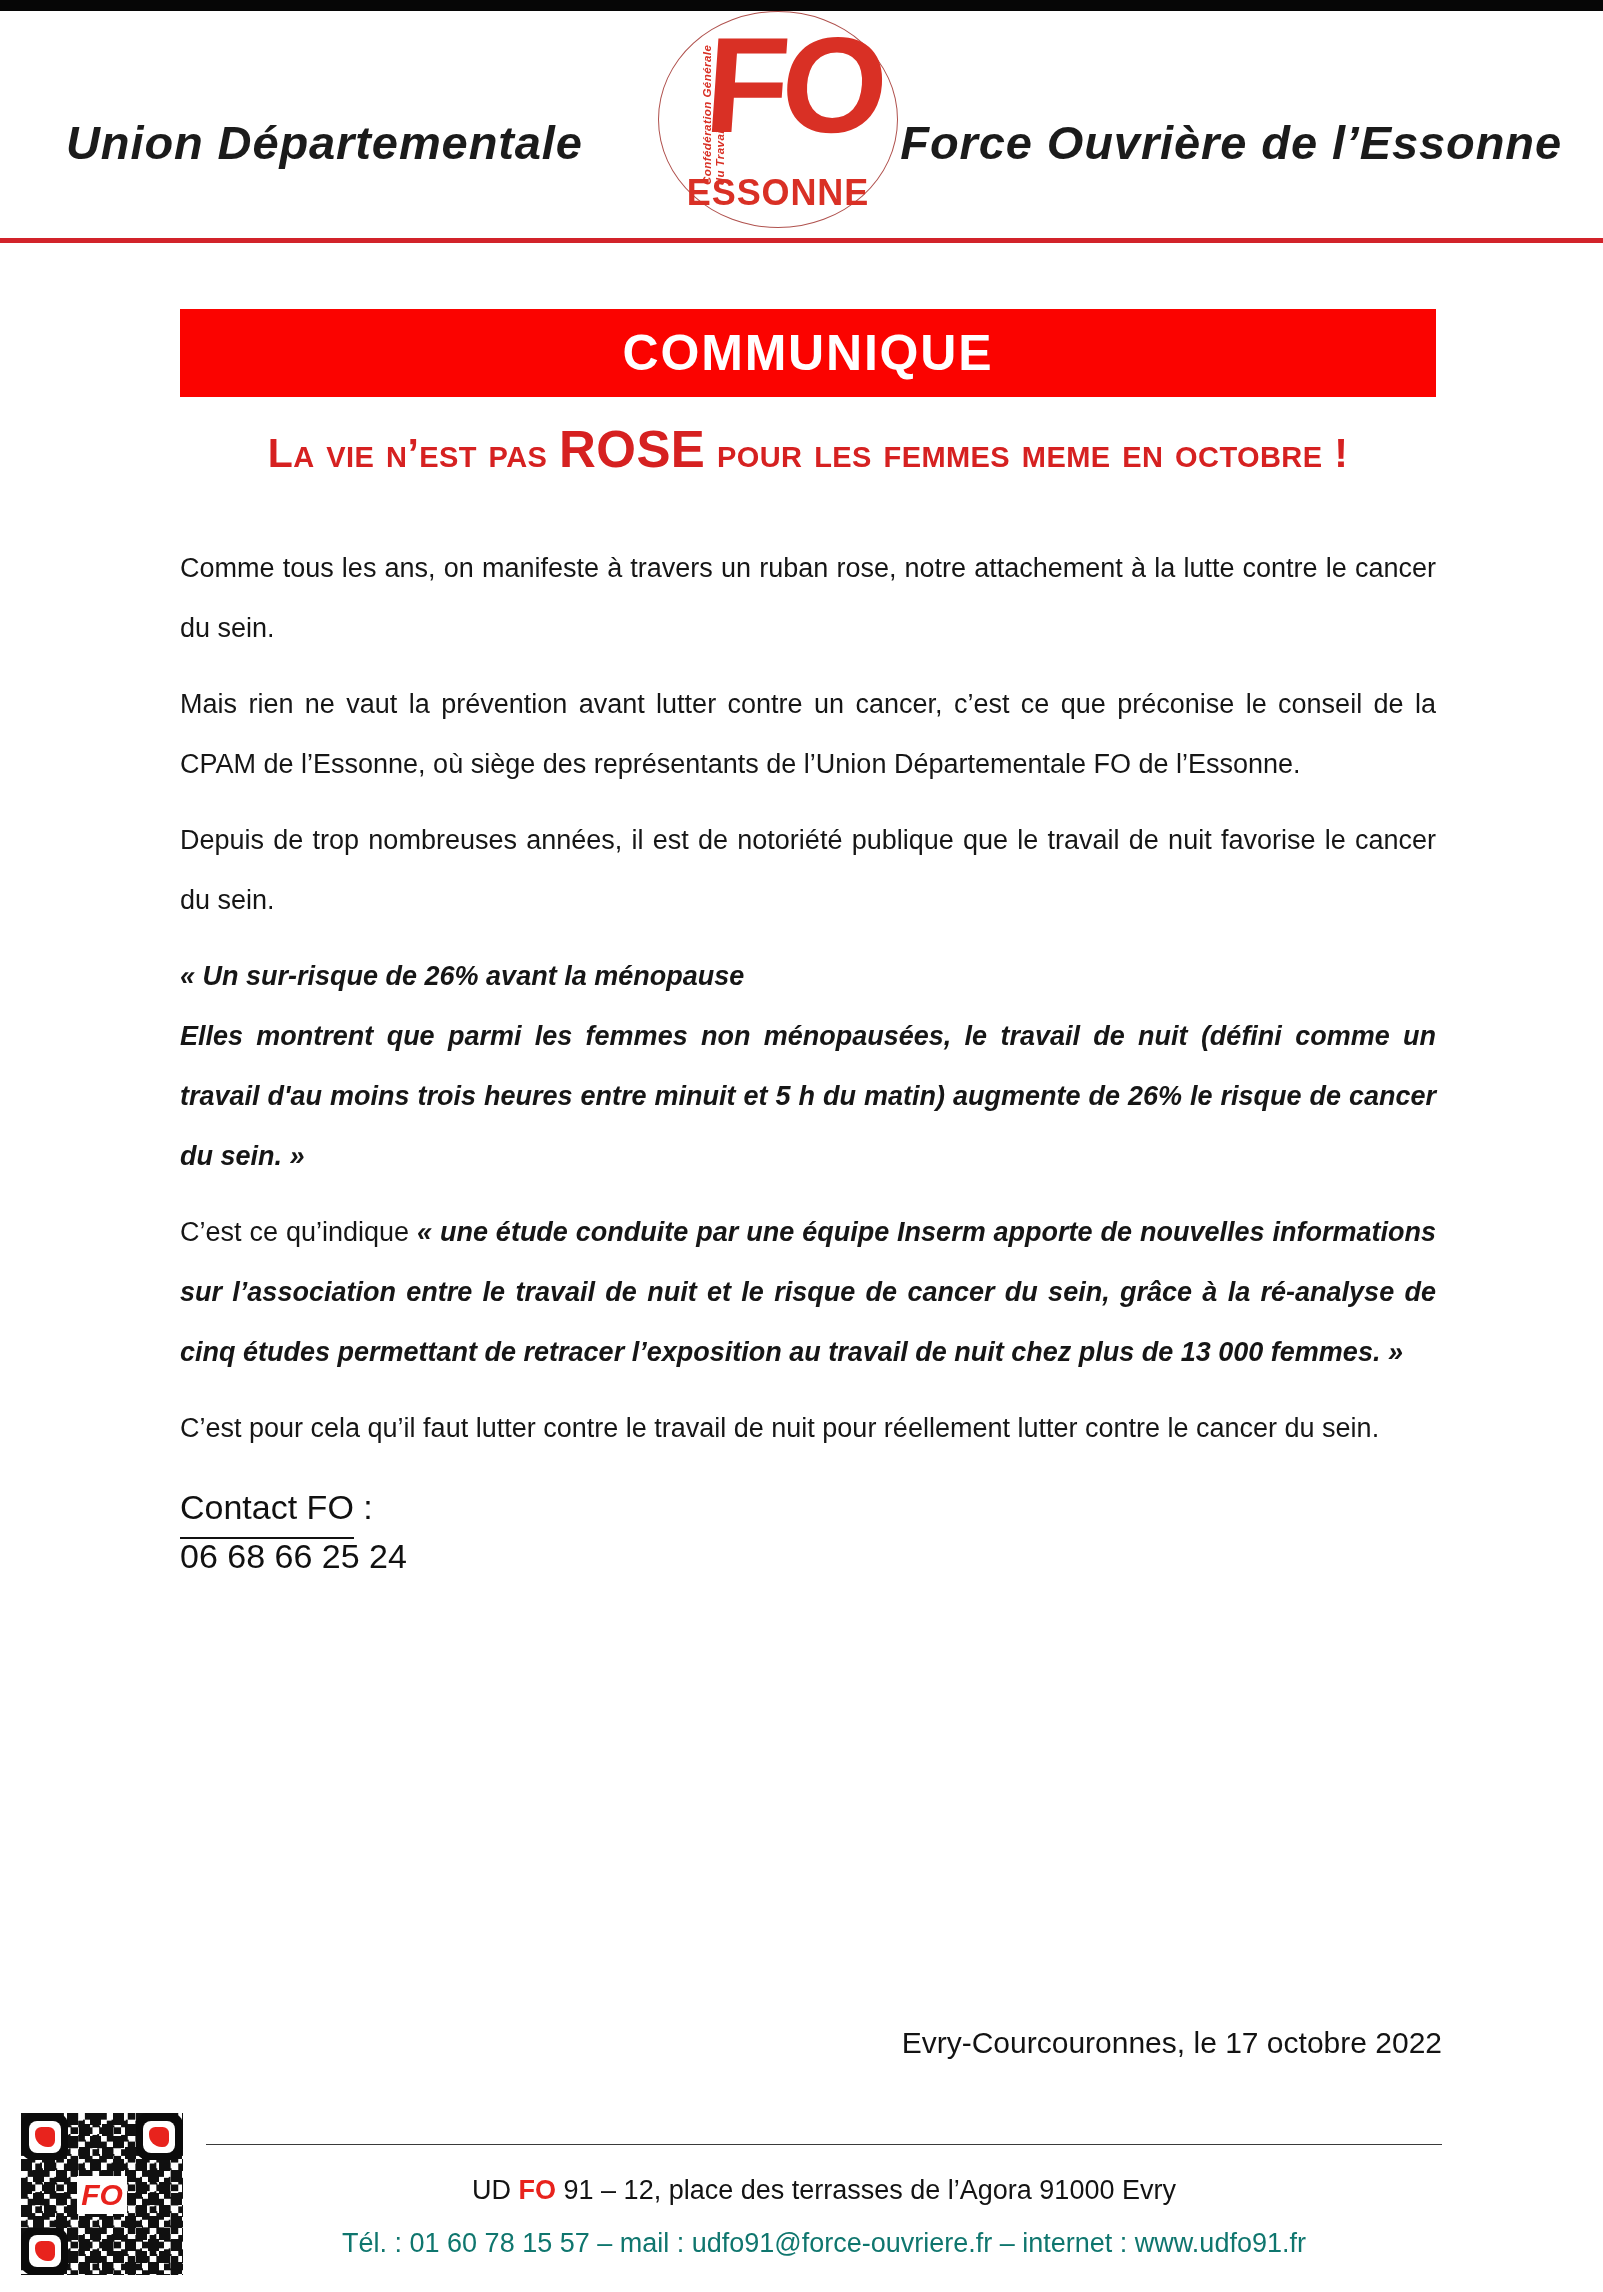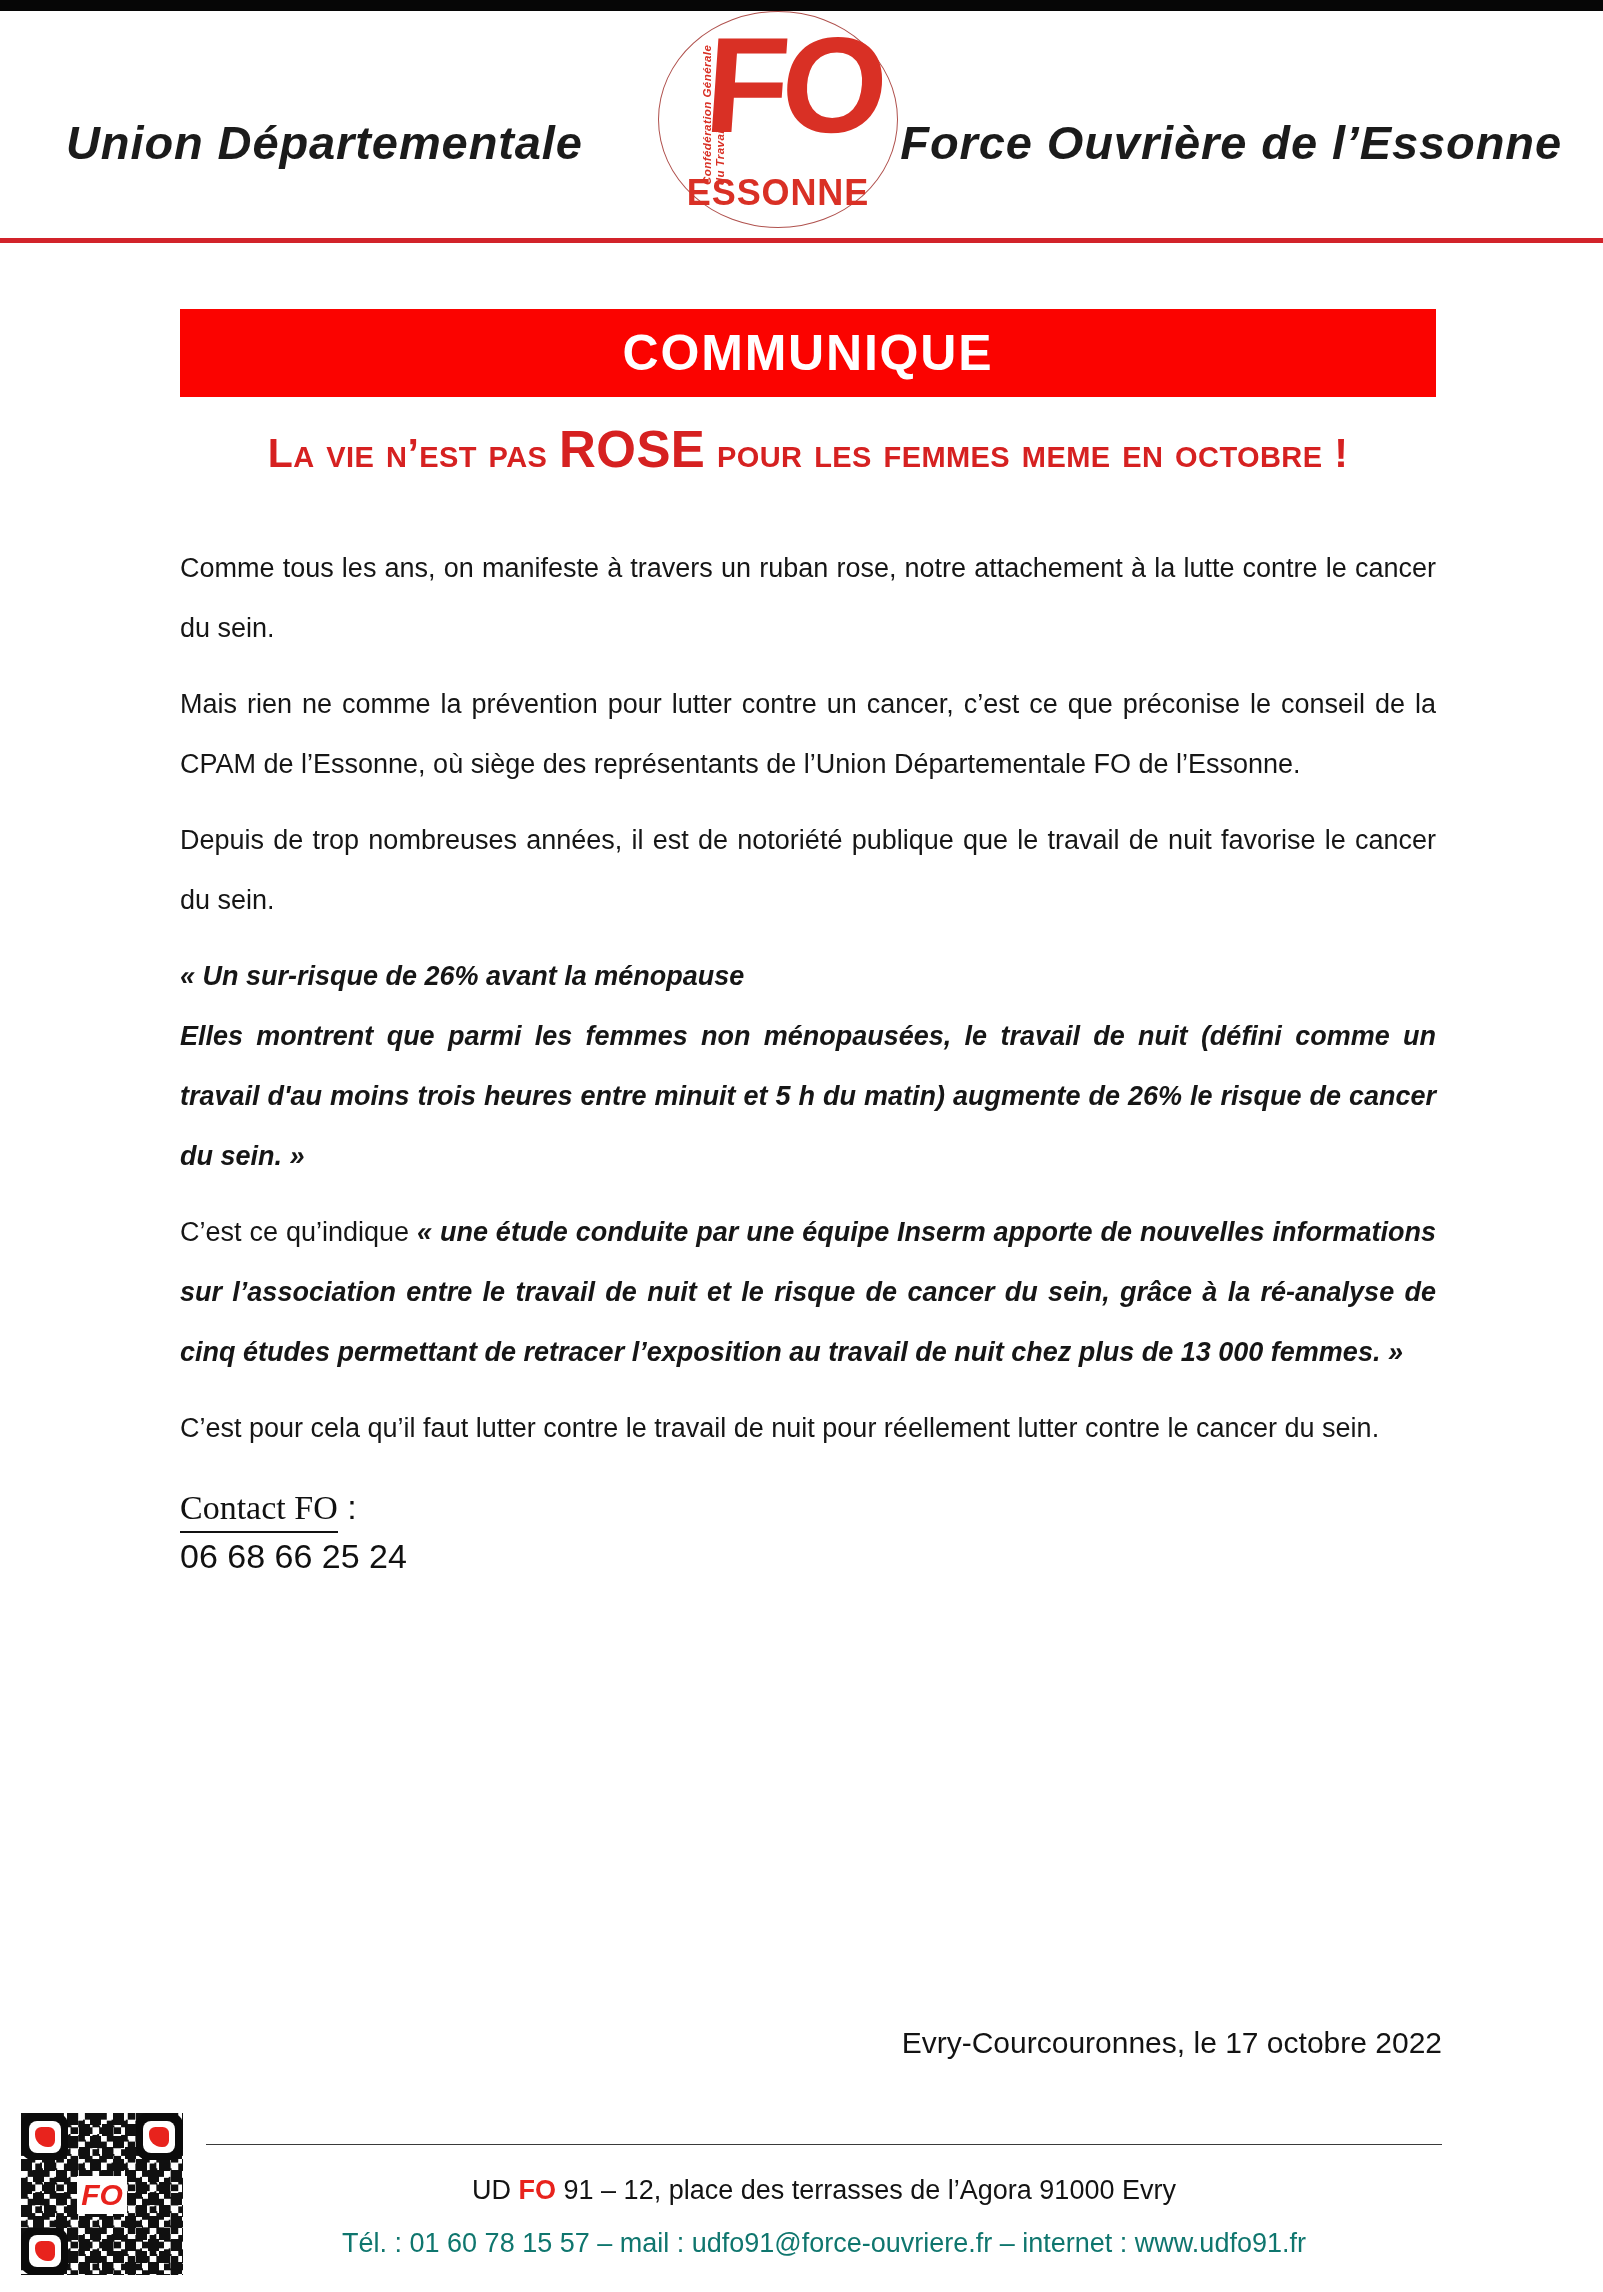--- a/index.html
+++ b/index.html
@@ -31,21 +31,21 @@
   .banner-text{color:#ffffff;font-size:50px;font-weight:700;letter-spacing:1.8px;}
   .headline{margin-top:23px;text-align:center;color:#d62121;font-weight:700;
             font-variant:small-caps;font-size:41px;letter-spacing:0.4px;}
   .headline .rose{font-size:51px;}
 
   .doc-body{margin-top:59px;text-align:justify;}
   .doc-body p{font-size:27px;line-height:60px;margin:0 0 16px;}
   .bi{font-weight:700;font-style:italic;}
 
   .contact{margin-top:25px;font-size:34px;line-height:49px;color:#111;}
-  .contact-heading-text{border-bottom:2.7px solid #111;padding-bottom:5px;font-family:Liberation Serif, serif;}
+  .contact-heading-text{border-bottom:2.7px solid #111;padding-bottom:11px;}
 
   .dateline{position:absolute;left:179px;top:2026px;width:1263px;text-align:right;font-size:30px;color:#131313;}
 
   
   .footer{position:absolute;left:206px;top:2144px;width:1236px;border-top:1.8px solid #3a3a3a;text-align:center;}
   .footer-address{margin-top:30px;font-size:27px;color:#131313;}
   .footer-address .fo-red{color:#e8231d;font-weight:700;}
   .footer-contact{margin-top:21.5px;font-size:27px;color:#0f766e;}
 
   
@@ -85,21 +85,21 @@
 <div class="content">
 
   <div class="banner">
     <span class="banner-text">COMMUNIQUE</span>
   </div>
 
   <div class="headline"><span>La vie n’est pas </span><span class="rose">ROSE</span><span> pour les femmes meme en octobre !</span></div>
 
   <div class="doc-body">
     <p>Comme tous les ans, on manifeste à travers un ruban rose, notre attachement à la lutte contre le cancer du sein.</p>
-    <p>Mais rien ne comme la prévention pour lutter contre un cancer, c’est ce que préconise le conseil de la CPAM de l’Essonne, où siège des représentants de l’Union Départementale FO de l’Essonne.</p>
+    <p>Mais rien ne vaut la prévention avant lutter contre un cancer, c’est ce que préconise le conseil de la CPAM de l’Essonne, où siège des représentants de l’Union Départementale FO de l’Essonne.</p>
     <p>Depuis de trop nombreuses années, il est de notoriété publique que le travail de nuit favorise le cancer du sein.</p>
     <p class="bi"><span>« Un sur-risque de 26% avant la ménopause</span><br><span>Elles montrent que parmi les femmes non ménopausées, le travail de nuit (défini comme un travail d'au moins trois heures entre minuit et 5 h du matin) augmente de 26% le risque de cancer du sein. »</span></p>
     <p><span>C’est ce qu’indique </span><span class="bi">« une étude conduite par une équipe Inserm apporte de nouvelles informations sur l’association entre le travail de nuit et le risque de cancer du sein, grâce à la ré-analyse de cinq études permettant de retracer l’exposition au travail de nuit chez plus de 13 000 femmes. »</span></p>
     <p>C’est pour cela qu’il faut lutter contre le travail de nuit pour réellement lutter contre le cancer du sein.</p>
   </div>
 
   <div class="contact">
     <div><span class="contact-heading-text">Contact FO</span><span> :</span></div>
     <div>06 68 66 25 24</div>
   </div>

